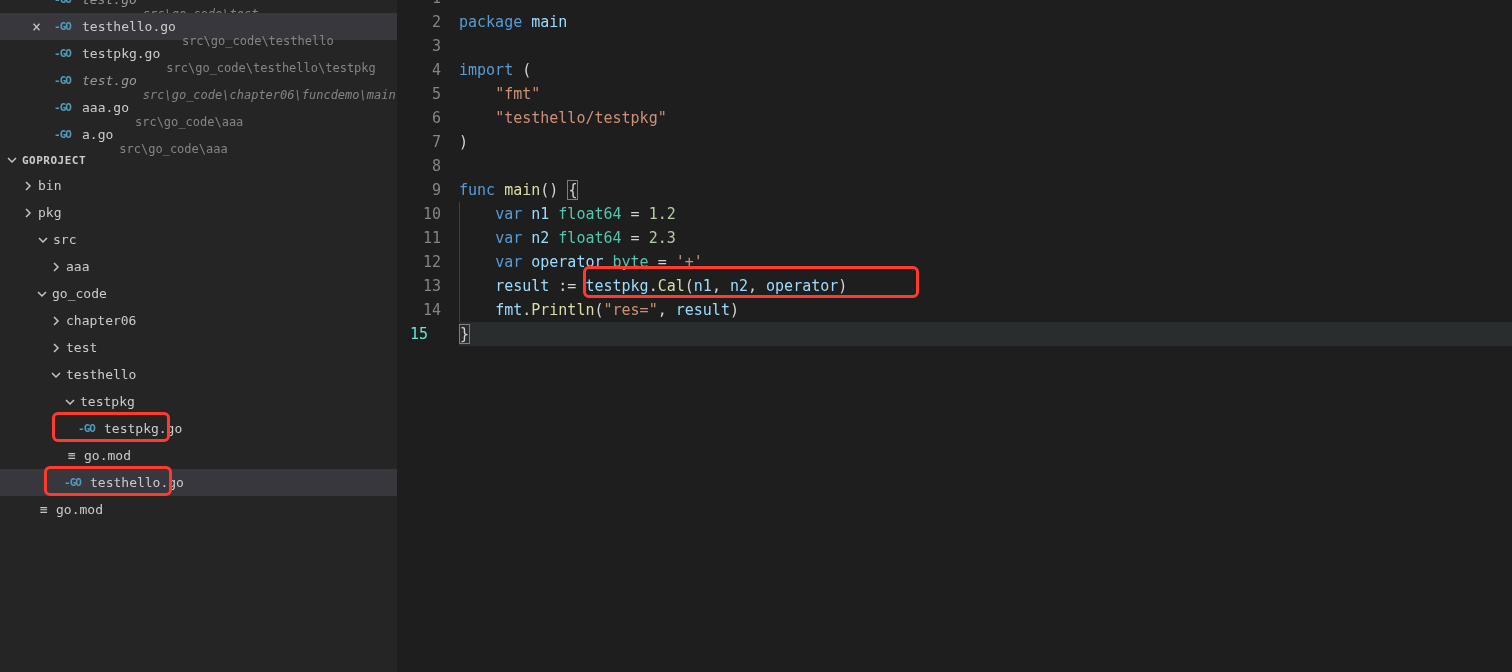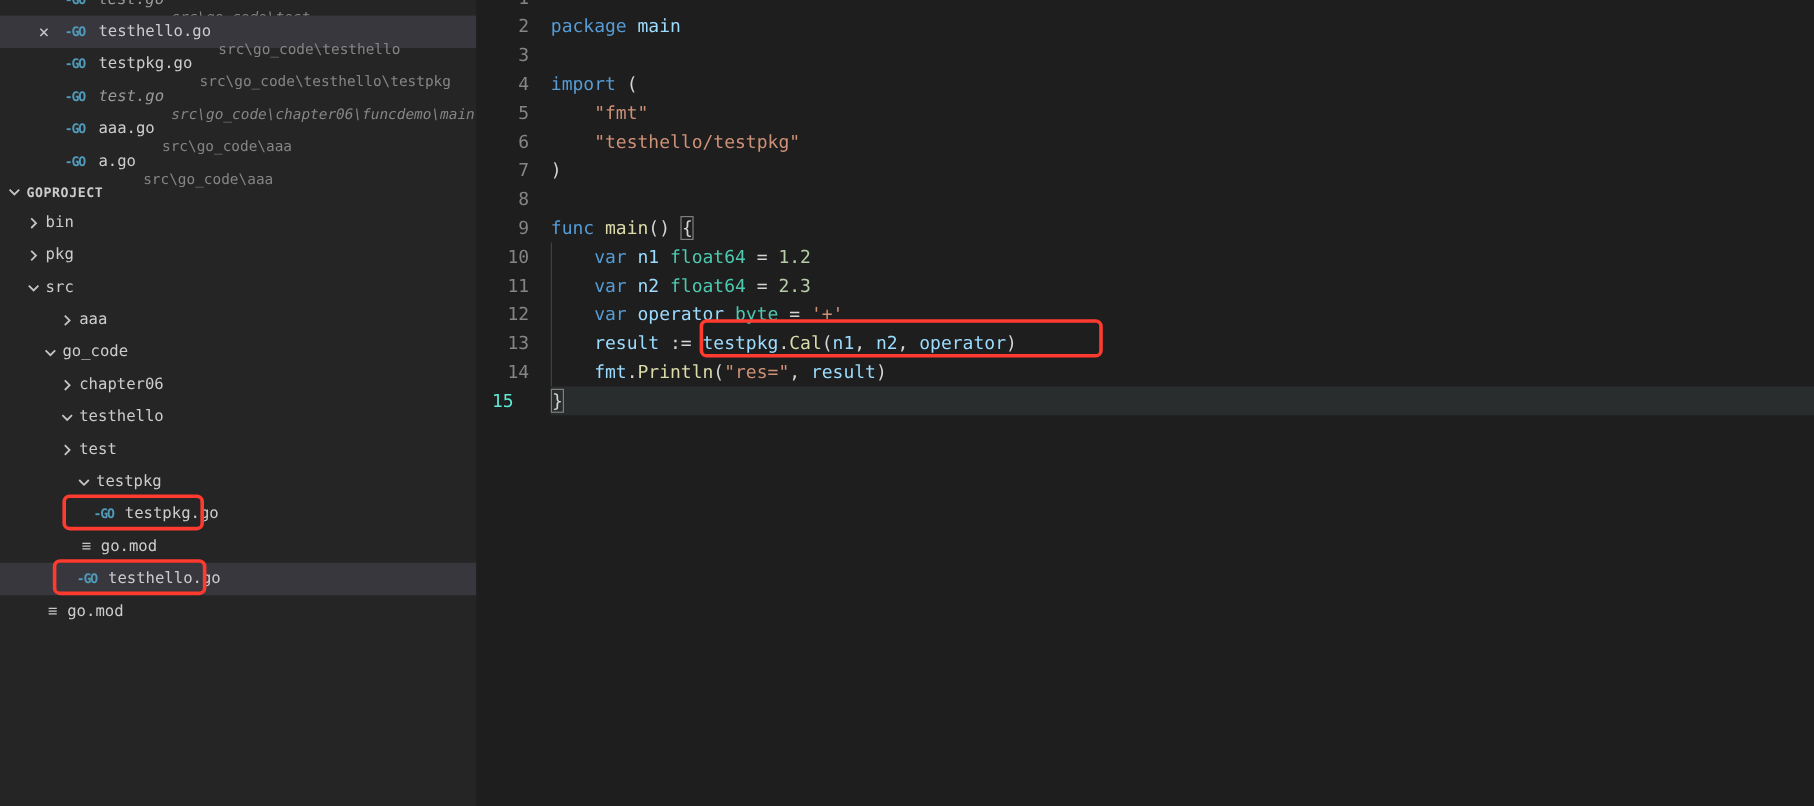--- a/index.html
+++ b/index.html
@@ -119,21 +119,21 @@
         <span class="tree-label">bin</span>
       </div>
       <div class="tree-item" style="padding-left: 22px;">
         <span class="chev">
           <svg viewBox="0 0 12 12">
             <polyline points="4,2 8,6 4,10"></polyline>
           </svg>
         </span>
         <span class="tree-label">pkg</span>
       </div>
-      <div class="tree-item" style="padding-left: 22px;">
+      <div class="tree-item" style="padding-left: 37px;">
         <span class="chev">
           <svg viewBox="0 0 12 12">
             <polyline points="2,4 6,8 10,4"></polyline>
           </svg>
         </span>
         <span class="tree-label">src</span>
       </div>
       <div class="tree-item" style="padding-left: 50px;">
         <span class="chev">
           <svg viewBox="0 0 12 12">
@@ -154,32 +154,32 @@
         <span class="chev">
           <svg viewBox="0 0 12 12">
             <polyline points="4,2 8,6 4,10"></polyline>
           </svg>
         </span>
         <span class="tree-label">chapter06</span>
       </div>
       <div class="tree-item" style="padding-left: 50px;">
         <span class="chev">
           <svg viewBox="0 0 12 12">
+            <polyline points="4,2 8,6 4,10"></polyline>
+          </svg>
+        </span>
+        <span class="tree-label">test</span>
+      </div>
+      <div class="tree-item" style="padding-left: 50px;">
+        <span class="chev">
+          <svg viewBox="0 0 12 12">
             <polyline points="2,4 6,8 10,4"></polyline>
           </svg>
         </span>
         <span class="tree-label">testhello</span>
-      </div>
-      <div class="tree-item" style="padding-left: 50px;">
-        <span class="chev">
-          <svg viewBox="0 0 12 12">
-            <polyline points="4,2 8,6 4,10"></polyline>
-          </svg>
-        </span>
-        <span class="tree-label">test</span>
       </div>
       <div class="tree-item" style="padding-left: 64px;">
         <span class="chev">
           <svg viewBox="0 0 12 12">
             <polyline points="2,4 6,8 10,4"></polyline>
           </svg>
         </span>
         <span class="tree-label">testpkg</span>
       </div>
       <div class="tree-item" style="padding-left: 78px;">

